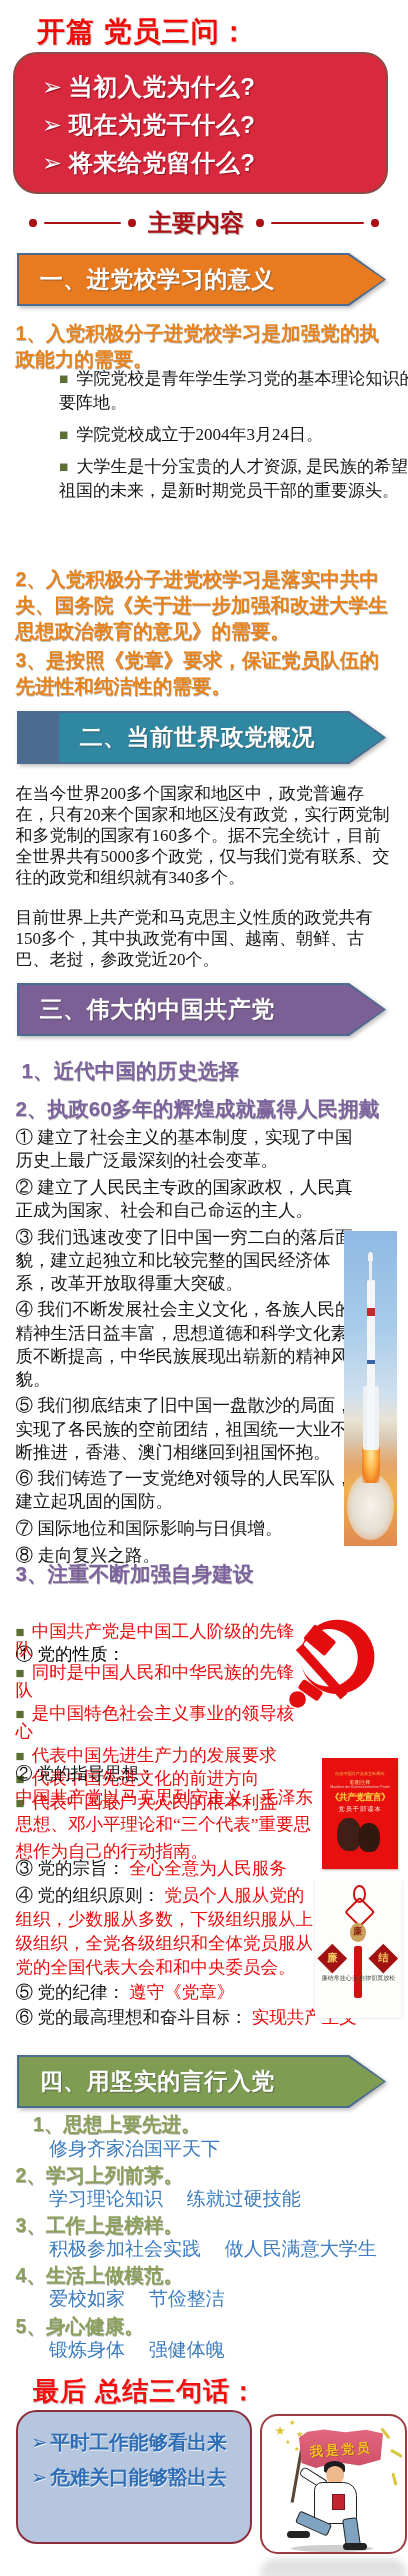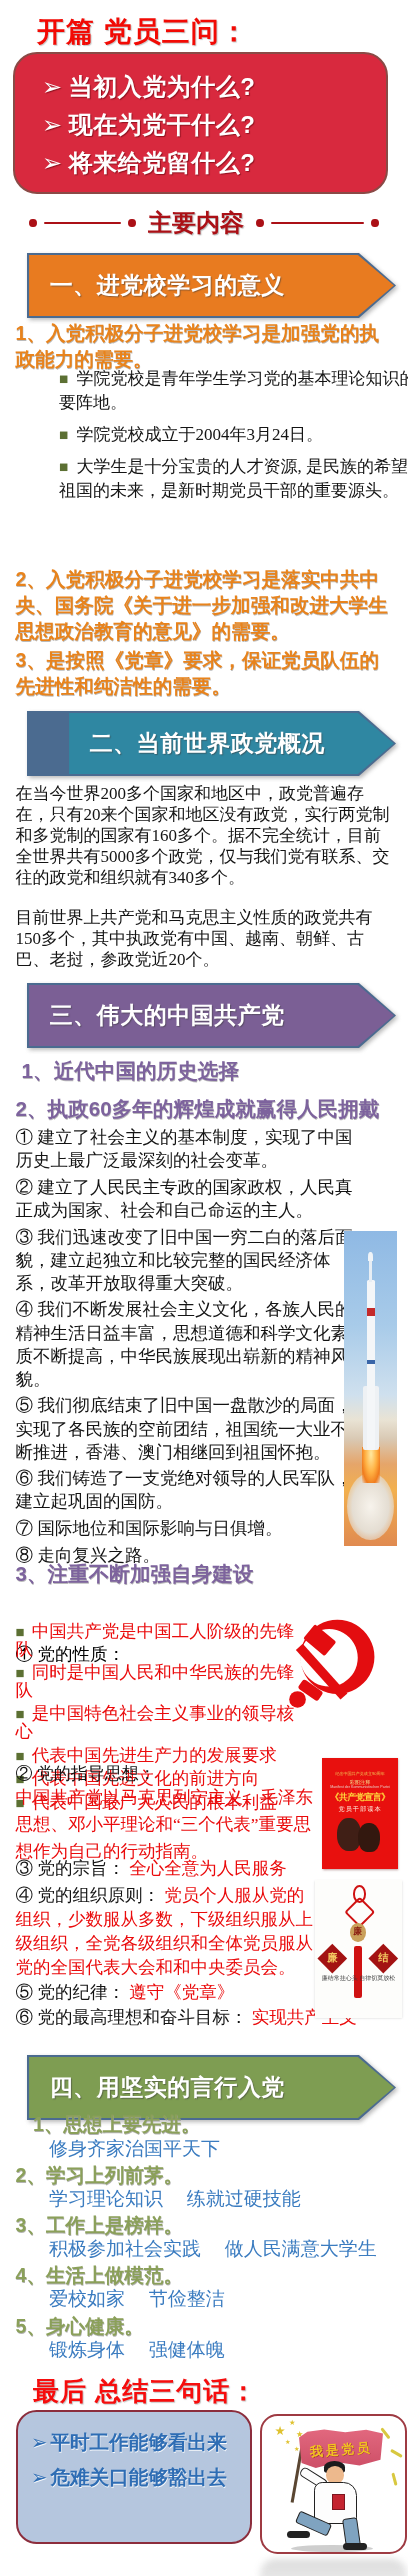--- a/index.html
+++ b/index.html
@@ -18,21 +18,21 @@
   .qitem::before{content:"➢";margin-right:6.2px;font-weight:bold;}
 
   
   .toc{left:0;top:207px;width:408px;display:flex;align-items:center;justify-content:center;gap:7.2px;}
   .toc .line{height:2.6px;background:#ab1016;border-radius:1.5px;}
   .toc .dot{width:7.7px;height:8.8px;border-radius:50%;background:#ab1016;}
   .toc-text{font-size:24px;font-weight:bold;color:#ab1016;margin:0 5.2px;
     text-shadow:1px 1px 1px rgba(150,150,150,.7);}
 
   
-  .banner{position:absolute;left:27px;width:369px;height:65px;
+  .banner{position:absolute;left:17px;width:369px;height:53px;
     filter:drop-shadow(2.1px 2.6px 2.1px rgba(100,100,100,.45));}
   .banner .edge{position:absolute;inset:0;background:#4b6b90;
     clip-path:polygon(0 0,calc(100% - 37px) 0,100% 50%,calc(100% - 37px) 100%,0 100%);}
   .banner .fill{position:absolute;inset:2.1px;display:flex;align-items:center;padding-left:20.6px;
     clip-path:polygon(0 0,calc(100% - 36px) 0,100% 50%,calc(100% - 36px) 100%,0 100%);
     color:#fff;font-weight:bold;font-size:23px;letter-spacing:0.5px;box-sizing:border-box;
     text-shadow:1px 1px 1px rgba(60,60,60,.5);}
   .banner.orange .fill{background:#e87b20;}
   .banner.teal   .fill{background:#2f87a2;margin-left:40px;}
   .banner.purple .fill{background:#7b5f95;}

